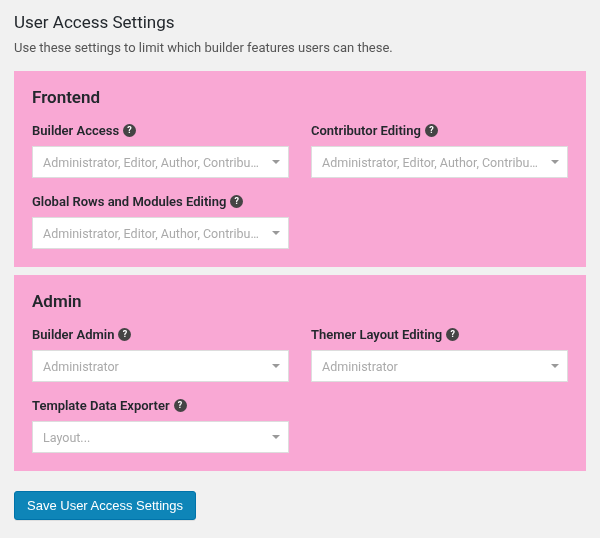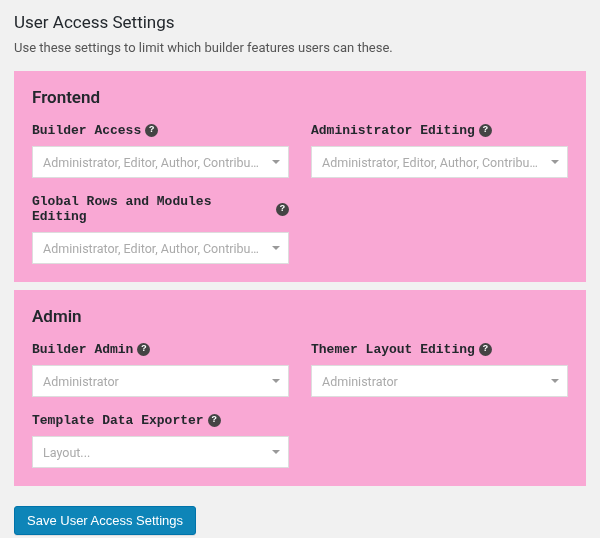--- a/index.html
+++ b/index.html
@@ -41,21 +41,20 @@
     .row:last-child { margin-bottom: 0; justify-content: space-between; }
     .col { flex: 1; min-width: 0; }
     .field-label {
       font-size: 13px;
       font-weight: 600;
       color: #23282d;
       margin-bottom: 8px;
       display: flex;
       align-items: center;
       gap: 4px;
-      font-family: Liberation Mono, monospace;
     }
     .help-icon {
       display: inline-flex;
       width: 13px;
       height: 13px;
       background: #444;
       border-radius: 50%;
       color: #fff;
       font-size: 9px;
       font-weight: 700;
@@ -121,21 +120,21 @@
         <span>Builder Access</span>
         <span class="help-icon">?</span>
       </div>
       <div class="select">
         <span class="select-value">Administrator, Editor, Author, Contributor</span>
         <span class="select-caret"></span>
       </div>
     </div>
     <div class="col">
       <div class="field-label">
-        <span>Administrator Editing</span>
+        <span>Contributor Editing</span>
         <span class="help-icon">?</span>
       </div>
       <div class="select">
         <span class="select-value">Administrator, Editor, Author, Contributor</span>
         <span class="select-caret"></span>
       </div>
     </div>
   </div>
 
   <div class="row">

